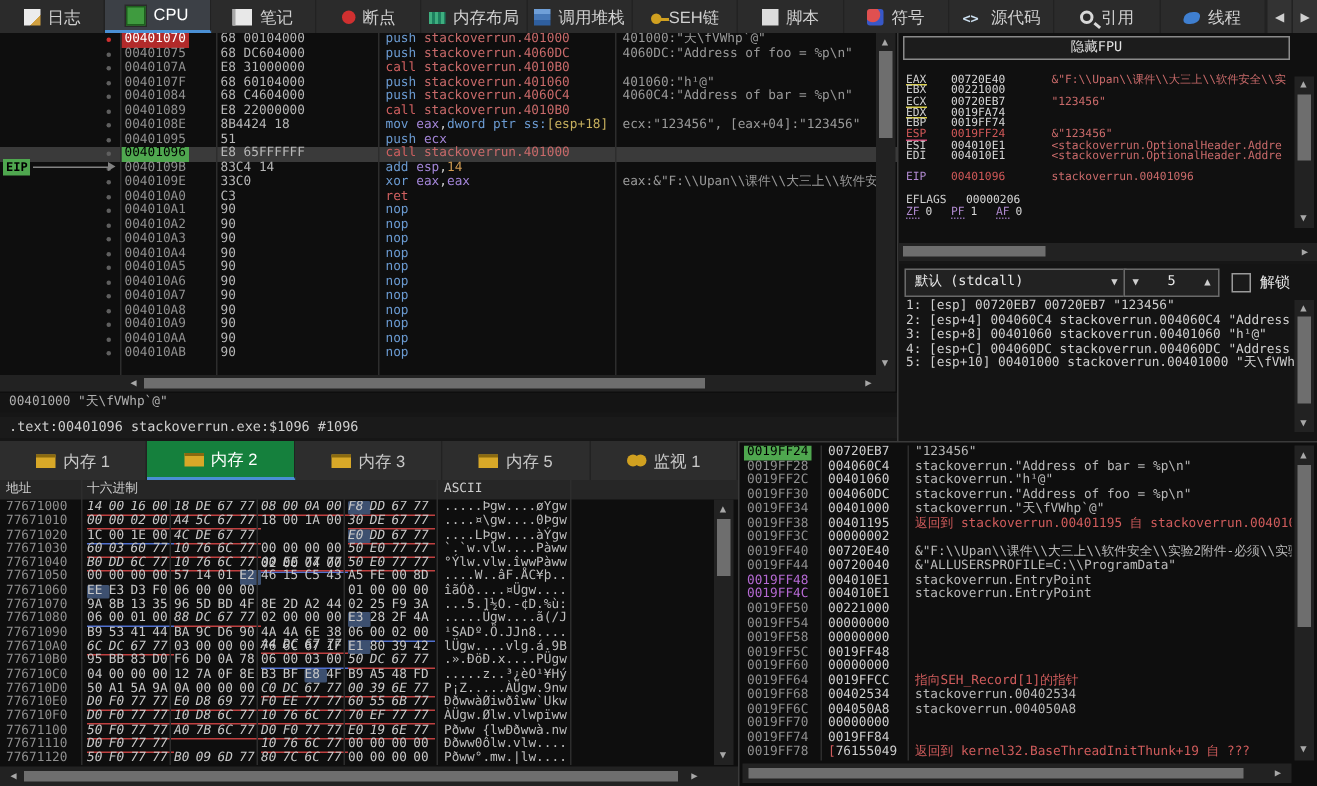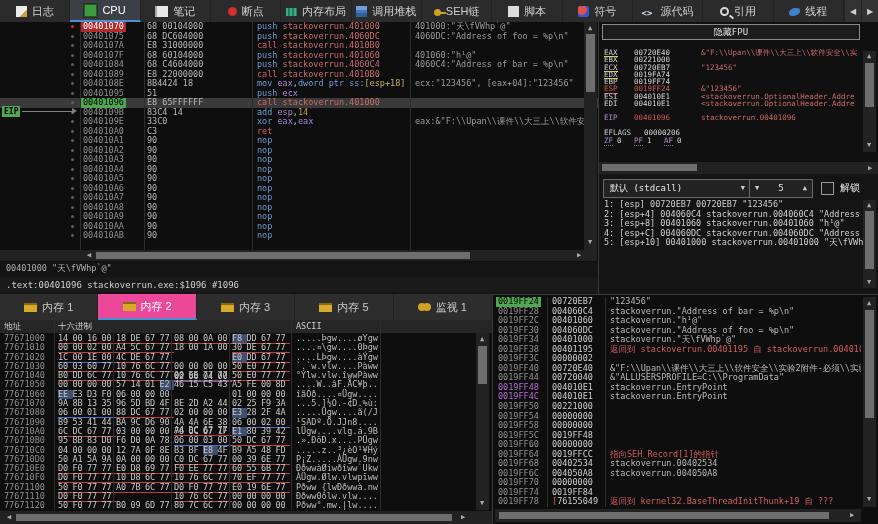--- a/index.html
+++ b/index.html
@@ -66,35 +66,35 @@
   
   #info-line{position:absolute;left:0;top:262px;width:598px;height:13px;background:#141414;
     color:#b0b0b0;font-size:8.5px;line-height:13px;padding-left:6px;}
   #status-line{position:absolute;left:0;top:278px;width:598px;height:14px;background:#1a1a1a;
     color:#cfcfcf;font-size:9px;line-height:14px;padding-left:6px;}
 
   
   #memtabs{position:absolute;left:0;top:294px;width:492px;height:26px;background:#2b2b2b;display:flex;}
   .mtab{flex:1;display:flex;align-items:center;justify-content:center;color:#c8c8c8;font-size:11px;
     border-right:1px solid #222;background:#2d2d2d;}
-  .mtab.active{background:#ec4899;border-bottom:2px solid #4a8fd4;color:#fff;}
+  .mtab.active{background:#15803d;border-bottom:2px solid #4a8fd4;color:#fff;}
   .i-ram{width:13px;height:7px;background:#d8a828;border-top:2px solid #8a6a10;margin-right:5px;flex:none;}
   .i-watch{width:8px;height:8px;background:#d0a020;border-radius:50%;box-shadow:5px 0 0 0 #d0a020;
     margin-right:10px;flex:none;}
 
   
   #memory{left:0;top:320px;width:492px;height:204px;}
   #mem-head{position:absolute;left:0;top:0;width:492px;height:13px;background:#262626;
     color:#cfcfcf;font-size:8.5px;line-height:13px;}
   #mem-head span{position:absolute;}
   #mem-rows{position:absolute;left:0;top:14px;width:476px;height:176px;font-size:8.5px;overflow:hidden;}
   .memrow{position:relative;height:9.3px;line-height:9.3px;white-space:nowrap;color:#c8c8c8;}
   .mema{position:absolute;left:4px;color:#909090;}
   .memg{position:absolute;top:0;height:9px;}
-  .memg.u-r{border-bottom:1px solid #c04040;}
+  .memg.u-r{border-bottom:1px solid #c04040;font-style:italic;}
   .memg.u-b{border-bottom:1px solid #5070d0;}
   .byte{display:inline-block;width:14.5px;}
   .bhl{background:#3d5070;border-radius:1px;}
   .mems{position:absolute;left:296px;color:#bdbdbd;letter-spacing:0;}
 
   
   #registers{left:598px;top:22px;width:280px;height:152px;border-left:1px solid #3a3a3a;background:#101010;}
   #fpu-btn{position:absolute;left:3px;top:2px;width:256px;height:14px;border:1px solid #8a8a8a;
     background:#1c1c1c;color:#e0e0e0;font-size:9px;text-align:center;line-height:14px;}
   #reg-rows{position:absolute;left:0;top:27px;width:266px;font-size:7.5px;}

